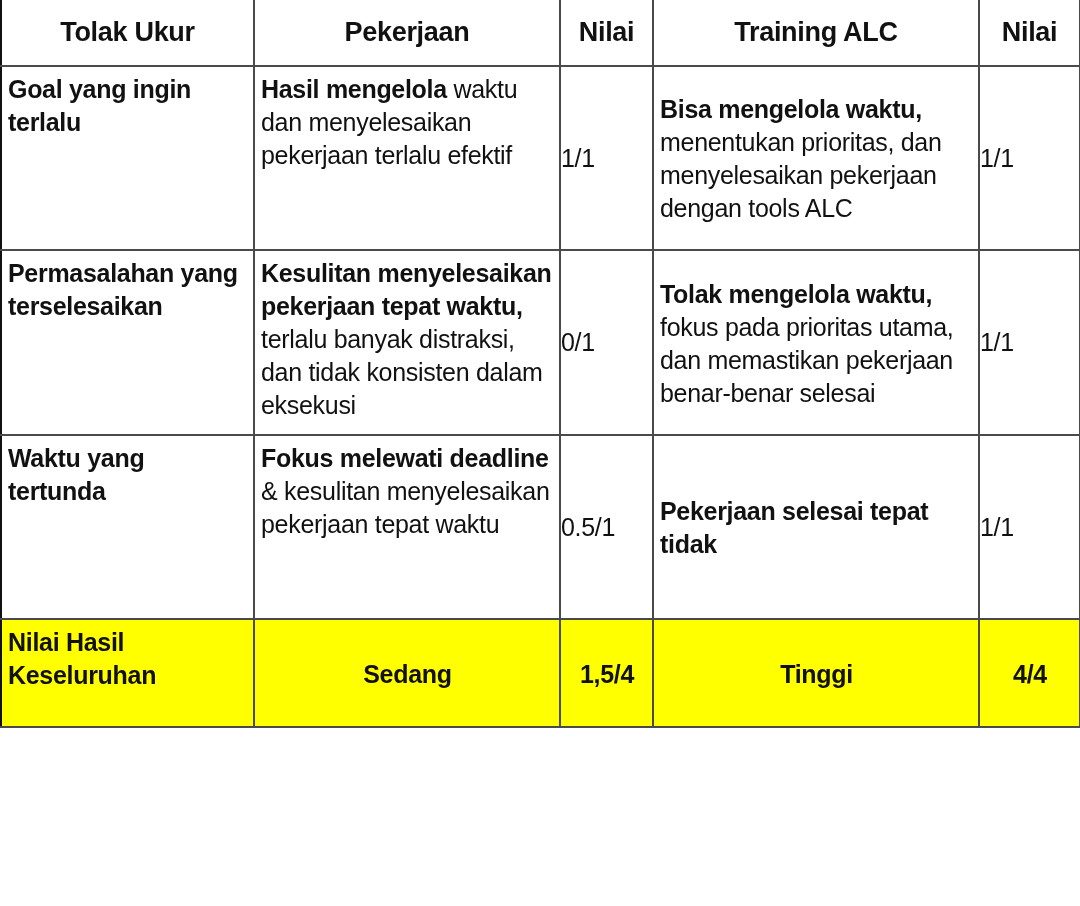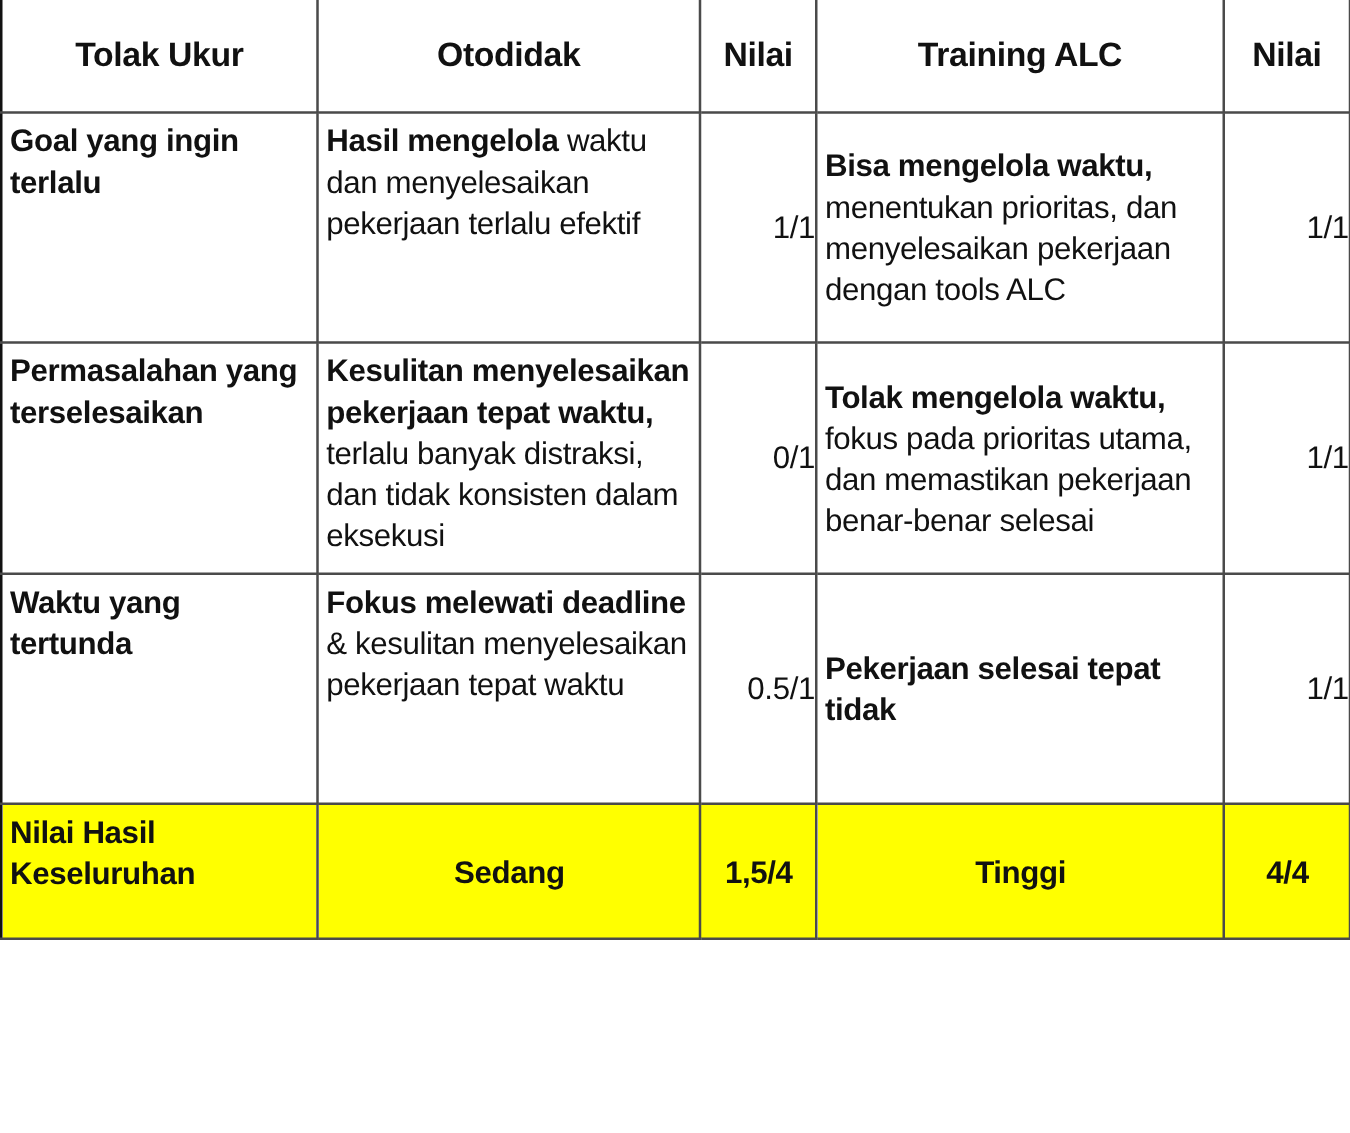--- a/index.html
+++ b/index.html
@@ -4,23 +4,23 @@
 <style>
   html, body { margin: 0; padding: 0; background: #ffffff; }
   body { width: 1080px; height: 906px; overflow: hidden; position: relative;
          font-family: "Liberation Sans", "DejaVu Sans", sans-serif; color: #111111; }
   table.cmp { border-collapse: collapse; table-layout: fixed; width: 1079px;
               position: absolute; left: 0; top: -1px; }
   table.cmp td, table.cmp th { border: 2px solid #4a4a4a; vertical-align: top;
               padding: 6px 5px 4px 6px; font-size: 25px; line-height: 33px;
               letter-spacing: -0.3px; overflow: hidden; }
   table.cmp th { font-weight: bold; text-align: center; vertical-align: middle;
-              font-size: 27px; padding: 12px 4px; height: 66px; }
+              font-size: 27px; padding: 0 4px; height: 66px; }
   table.cmp td.crit { font-weight: bold; }
-  table.cmp td.score { text-align: right; vertical-align: middle; padding: 0; }
+  table.cmp td.score { text-align: left; vertical-align: middle; padding: 0; }
   table.cmp td.mid { vertical-align: middle; }
   table.cmp tr.r1 td { height: 172px; }
   table.cmp tr.r2 td { height: 173px; }
   table.cmp tr.r3 td { height: 172px; }
   table.cmp tr.r4 td { height: 171px; }
   table.cmp tr.total td { background: #ffff00; height: 96px; font-weight: bold; }
   table.cmp tr.total td.center { text-align: center; vertical-align: middle; }
   table.cmp tr.total td.crit { padding-top: 6px; }
   table.cmp td:first-child, table.cmp th:first-child { border-left: 2px solid #111111; }
   table.cmp tr:first-child th { border-top: none; }
@@ -33,21 +33,21 @@
   <colgroup>
     <col style="width:253px">
     <col style="width:306px">
     <col style="width:93px">
     <col style="width:326px">
     <col style="width:101px">
   </colgroup>
   <thead>
     <tr>
       <th>Tolak Ukur</th>
-      <th>Otodidak</th>
+      <th>Pekerjaan</th>
       <th>Nilai</th>
       <th>Training ALC</th>
       <th>Nilai</th>
     </tr>
   </thead>
   <tbody>
     <tr class="r1">
       <td class="crit">Goal yang ingin terlalu</td>
       <td><b>Hasil mengelola</b><span> waktu dan menyelesaikan pekerjaan terlalu efektif</span></td>
       <td class="score">1/1</td>

